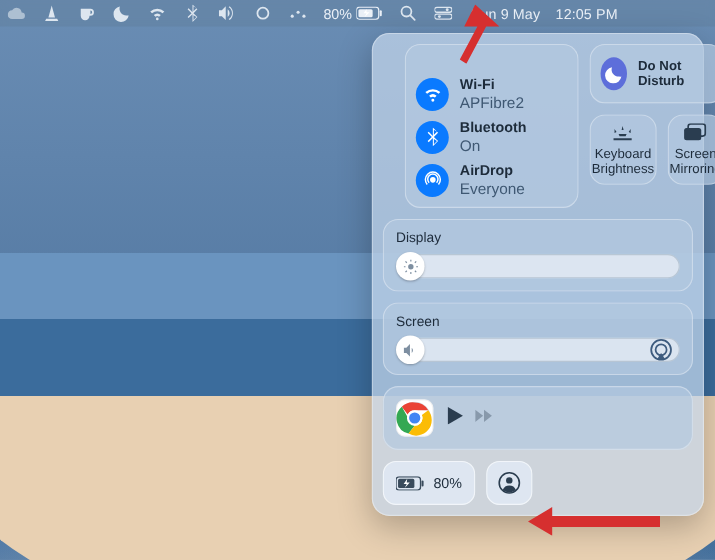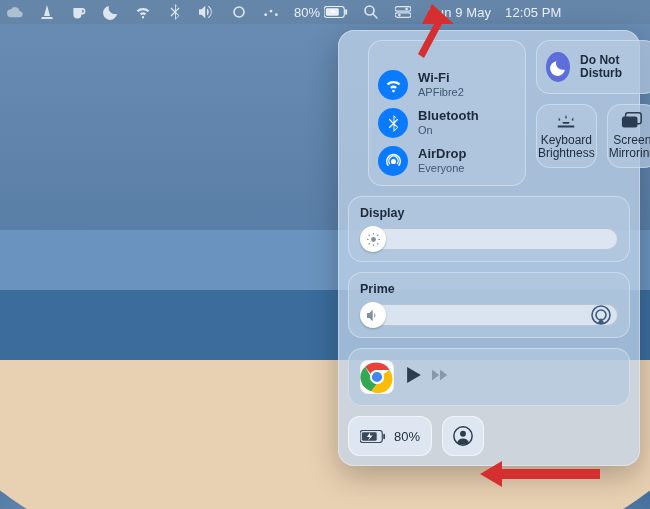--- a/index.html
+++ b/index.html
@@ -56,38 +56,38 @@
   .conn-tile { flex: 0 0 158px; padding: 26px 10px 6px 10px; margin-left: 20px; }
   .conn-item { display:flex; align-items:center; gap:10px; padding:4px 0; }
   .ic-circle {
     width: 30px; height: 30px; border-radius: 50%;
     background: #0a7aff; display:flex; align-items:center; justify-content:center;
     color: #fff;
   }
   .ic-circle svg { width: 17px; height: 17px; }
   .conn-text { display:flex; flex-direction:column; line-height:1.15; }
   .conn-title { font-size: 13px; font-weight: 600; color:#1d2b3a; }
-  .conn-sub { font-size: 11px; color:#3f5873; }
+  .conn-sub { font-size: 14px; color:#3f5873; }
 
   .right-col { display:flex; flex-direction:column; gap:10px; flex:1; }
   .dnd-tile { display:flex; align-items:center; gap:10px; padding:12px 10px; }
   .dnd-ic {
     width:30px; height:30px; border-radius:50%;
     background:#5d6eda; display:flex; align-items:center; justify-content:center; color:#fff;
   }
   .dnd-ic svg { width:17px; height:17px; }
   .dnd-label { font-size:12px; font-weight:600; color:#1d2b3a; line-height:1.1; }
 
   .half-row { display:flex; gap:10px; }
   .small-tile { flex:1; display:flex; flex-direction:column; align-items:center; justify-content:center; gap:4px; padding:8px 2px; }
   .small-tile svg { width:22px; height:18px; color:#2a3d50; }
   .small-label { font-size:12px; color:#1d2b3a; text-align:center; line-height:1.1; }
 
   .slider-tile { padding:10px 12px 12px 12px; }
-  .slider-title { font-size:12.5px; font-weight:700; color:#1d2b3a; margin-bottom:8px; }
+  .slider-title { font-size:12.5px; font-weight:400; color:#1d2b3a; margin-bottom:8px; }
   .slider-wrap { position:relative; display:flex; align-items:center; }
   .track {
     flex:1; height:22px; background:rgba(255,255,255,0.55);
     border-radius:11px; box-shadow: inset 0 0 0 1px rgba(120,140,160,0.35);
   }
   .thumb {
     position:absolute; left:0; top:-2px; width:26px; height:26px; border-radius:50%;
     background:#fff; box-shadow:0 1px 2px rgba(0,0,0,0.25);
     display:flex; align-items:center; justify-content:center; color:#7e8fa1;
   }
@@ -298,21 +298,21 @@
               <line x1="12.5" y1="12.5" x2="14" y2="14"></line>
               <line x1="2" y1="14" x2="3.5" y2="12.5"></line>
               <line x1="12.5" y1="3.5" x2="14" y2="2"></line>
             </g>
           </svg>
       </div>
     </div>
   </div>
 
   <div class="tile slider-tile">
-    <div class="slider-title">Prime</div>
+    <div class="slider-title">Screen</div>
     <div class="slider-wrap">
       <div class="track"></div>
       <div class="thumb">
         <svg viewBox="0 0 16 14">
             <path fill="currentColor" d="M0 4h3l4-4v14l-4-4H0zM9 4a4 4 0 0 1 0 6z"></path>
           </svg>
       </div>
       <span class="air-target">
         <svg viewBox="0 0 22 22">
             <circle cx="11" cy="11" r="9" fill="none" stroke="currentColor" stroke-width="1.6"></circle>

